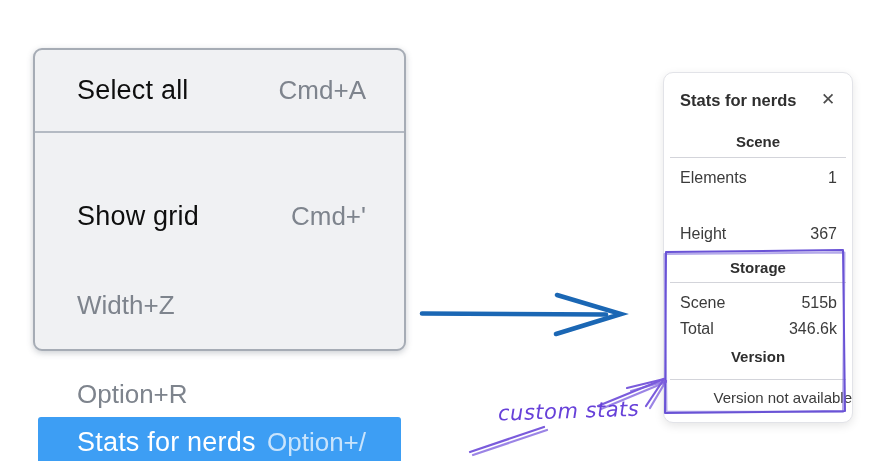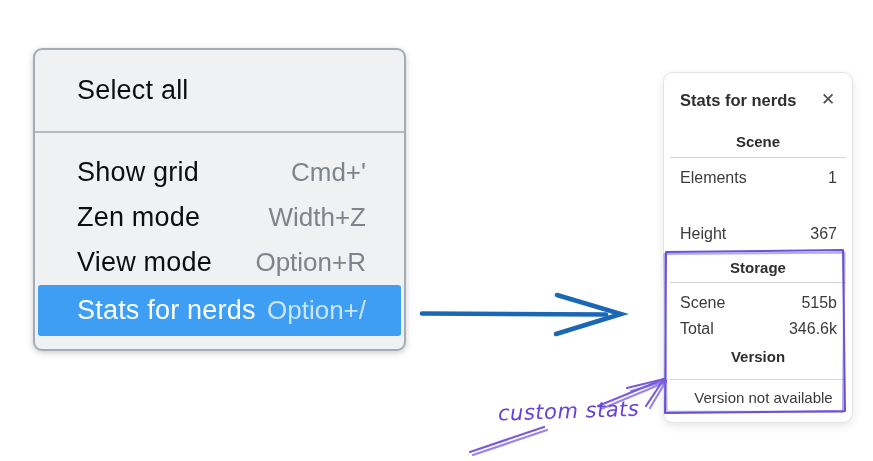--- a/index.html
+++ b/index.html
@@ -15,21 +15,21 @@
   }
   .menu-item {
     display: flex; align-items: center; justify-content: space-between;
     padding: 0 38px 0 42px; cursor: default;
   }
   .mi-label { font-size: 27px; color: #0e0e0e; letter-spacing: 0.2px; }
   .mi-shortcut { font-size: 26px; color: #7e848d; }
   .row-first { height: 81px; }
   .menu-divider { height: 2px; background: #b4bac3; width: 100%; }
   .group-spacer { height: 17px; }
-  .row-std { height: 45px; }
+  .row-std { height: 45px; margin-top: 44px; }
   .row-highlight {
     height: 51px; margin: 0 3px; border-radius: 3px;
     background: #3d9ef4;
   }
   .row-highlight .mi-label { color: #ffffff; }
   .row-highlight .mi-shortcut { color: rgba(255,255,255,0.72); text-align: center; }
   .row-highlight { padding: 0 35px 0 39px; }
 
   
   .panel {
@@ -54,53 +54,52 @@
   }
   .sec-divider {
     position: absolute; left: 6px; right: 6px; height: 1px; background: #d3d4da;
   }
   .stat-row {
     position: absolute; left: 16px; right: 15px; height: 24px; line-height: 24px;
     display: flex; justify-content: space-between; font-size: 16px; color: #3b3b3b;
   }
   .stat-note {
     position: absolute; left: 0; width: 100%; height: 24px; line-height: 24px;
-    text-align: center; font-size: 15px; color: #3b3b3b; white-space: nowrap; padding-left: 11px;
+    text-align: right; font-size: 15px; color: #3b3b3b; white-space: nowrap; padding-left: 11px;
   }
 
   
   .overlay { position: absolute; left: 0; top: 0; pointer-events: none; }
   .custom-stats-label {
     position: absolute; left: 498px; top: 399px; width: 150px;
     font-family: "DejaVu Sans", sans-serif; font-style: italic;
     font-size: 21px; color: #6741d9; letter-spacing: 0.5px;
     transform: rotate(-2deg); white-space: nowrap;
   }
 </style>
 </head>
 <body>
 
 <div class="stage">
 
   <div class="menu">
     <div class="menu-item row-first">
       <span class="mi-label">Select all</span>
+      <span class="mi-shortcut">Cmd+A</span>
     </div>
     <div class="menu-divider"></div>
     <div class="group-spacer"></div>
     <div class="menu-item row-std">
       <span class="mi-label">Show grid</span>
       <span class="mi-shortcut">Cmd+'</span>
     </div>
     <div class="menu-item row-std">
-      <span class="mi-label">Zen mode</span>
       <span class="mi-shortcut">Width+Z</span>
     </div>
     <div class="menu-item row-std">
-      <span class="mi-label">View mode</span>
       <span class="mi-shortcut">Option+R</span>
     </div>
     <div class="menu-item row-highlight">
       <span class="mi-label">Stats for nerds</span>
       <span class="mi-shortcut">Option+/</span>
     </div>
   </div>
 
   <div class="panel">
     <div class="panel-title">Stats for nerds</div>

